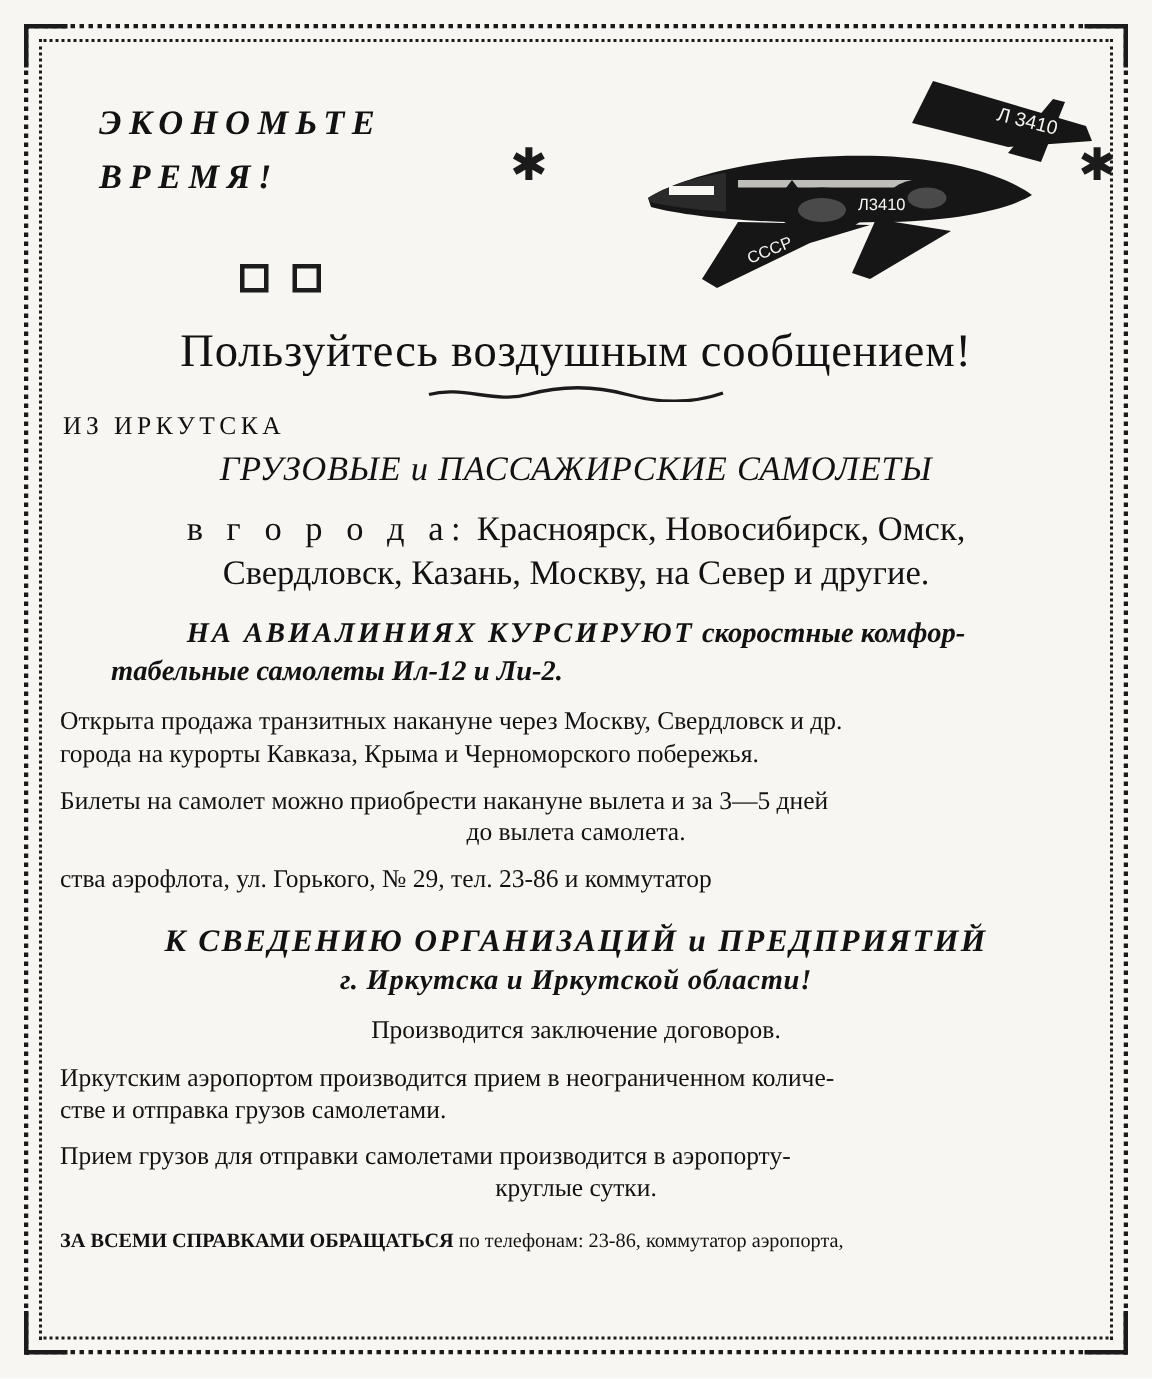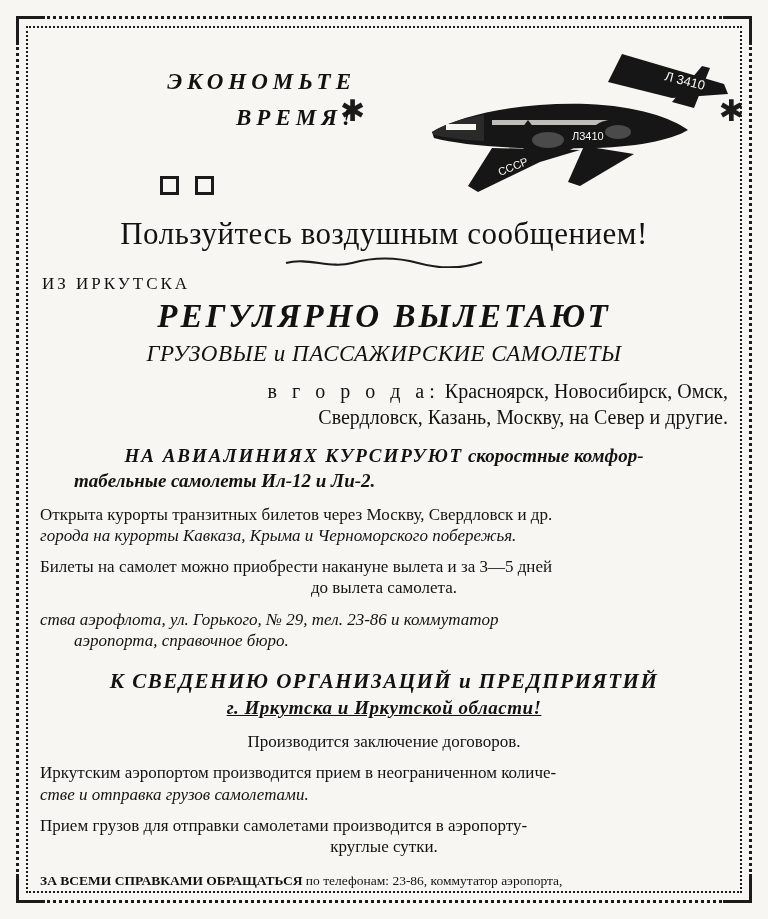--- a/index.html
+++ b/index.html
@@ -65,21 +65,21 @@
   
   .top-row {
     position: relative;
     height: 180px;
   }
   .slogan {
     position: absolute;
     left: 26px;
     top: 28px;
     width: 290px;
-    text-align: right;
+    text-align: left;
     font-style: italic;
     font-weight: bold;
     font-size: 23px;
     letter-spacing: 5px;
     line-height: 1.55;
     font-family: "Liberation Serif", serif;
   }
   .squares {
     position: absolute;
     left: 120px;
@@ -129,22 +129,22 @@
   }
   .mid-line {
     text-align: center;
     font-style: italic;
     font-weight: normal;
     font-size: 23px;
     letter-spacing: 0.5px;
     margin: 6px 0 0;
   }
   .cities {
-    text-align: right;
-    font-size: 20px;
+    text-align: center;
+    font-size: 23px;
     line-height: 1.28;
     margin: 12px 0 0;
   }
   .cities .spaced { letter-spacing: 5px; }
 
   .airlines {
     margin: 14px 0 0;
     font-style: italic;
     font-weight: bold;
     font-size: 19px;
@@ -154,37 +154,36 @@
   }
   .airlines .caps { letter-spacing: 2px; }
   .airlines .second { display: block; text-align: left; margin-left: 34px; }
 
   p.body {
     margin: 10px 0 0;
     font-size: 17px;
     line-height: 1.25;
     text-align: justify;
   }
-  p.body .ind { display: block; text-align: left; font-style: italic; }
+  p.body .ind { display: block; text-align: left; }
   .center-ind { display: block; text-align: center; }
 
   .attention {
     margin: 16px 0 0;
     font-style: italic;
     font-weight: bold;
     font-size: 21px;
     text-align: center;
     letter-spacing: 1.5px;
     line-height: 1.35;
   }
   .attention .line2 {
     display: block;
     font-size: 19px;
     letter-spacing: 0.5px;
-    text-decoration: underline;
   }
 
   .footer-note {
     margin: 14px 0 0;
     font-weight: bold;
     font-size: 13.5px;
     line-height: 1.45;
   }
   .rel { position: relative; }
 </style>
@@ -250,48 +249,46 @@
     </div>
 
     <h1 class="headline">Пользуйтесь воздушным сообщением!</h1>
 
     <svg class="rule-wave" width="200" height="12" viewBox="0 0 200 12">
       <path d="M2 7 C 24 1, 46 13, 68 7 S 112 1, 134 7 S 178 13, 198 6" stroke="#1b1b1b" stroke-width="2.2" fill="none"></path>
     </svg>
 
     <div class="from-city">ИЗ ИРКУТСКА</div>
 
-    <div class="big-line">РЕГУЛЯРНО ВЫЛЕТАЮТ</div>
     <div class="mid-line">ГРУЗОВЫЕ и ПАССАЖИРСКИЕ САМОЛЕТЫ</div>
 
     <div class="cities">
       <span class="spaced">в  г о р о д а:</span>
       <span>Красноярск, Новосибирск, Омск,</span><br>
       <span>Свердловск, Казань, Москву, на Север и другие.</span>
     </div>
 
     <div class="airlines">
       <span class="caps">НА АВИАЛИНИЯХ КУРСИРУЮТ</span>
       <span>скоростные комфор-</span>
       <span class="second">табельные самолеты Ил-12 и Ли-2.</span>
     </div>
 
     <p class="body">
-      <span>Открыта курорты транзитных билетов через Москву, Свердловск и др.</span>
+      <span>Открыта продажа транзитных накануне через Москву, Свердловск и др.</span>
       <span class="ind">города на курорты Кавказа, Крыма и Черноморского побережья.</span>
     </p>
 
     <p class="body">
       <span>Билеты на самолет можно приобрести накануне вылета и за 3—5 дней</span>
       <span class="center-ind">до вылета самолета.</span>
     </p>
 
     <p class="body">
       <span class="ind">ства аэрофлота, ул. Горького, № 29, тел. 23-86 и коммутатор</span>
-      <span class="ind" style="margin-left:34px">аэропорта, справочное бюро.</span>
     </p>
 
     <div class="attention">
       <span>К СВЕДЕНИЮ ОРГАНИЗАЦИЙ и ПРЕДПРИЯТИЙ</span>
       <span class="line2">г. Иркутска и Иркутской области!</span>
     </div>
 
     <p class="body" style="text-align:center">
       <span>Производится заключение договоров.</span>
     </p>

